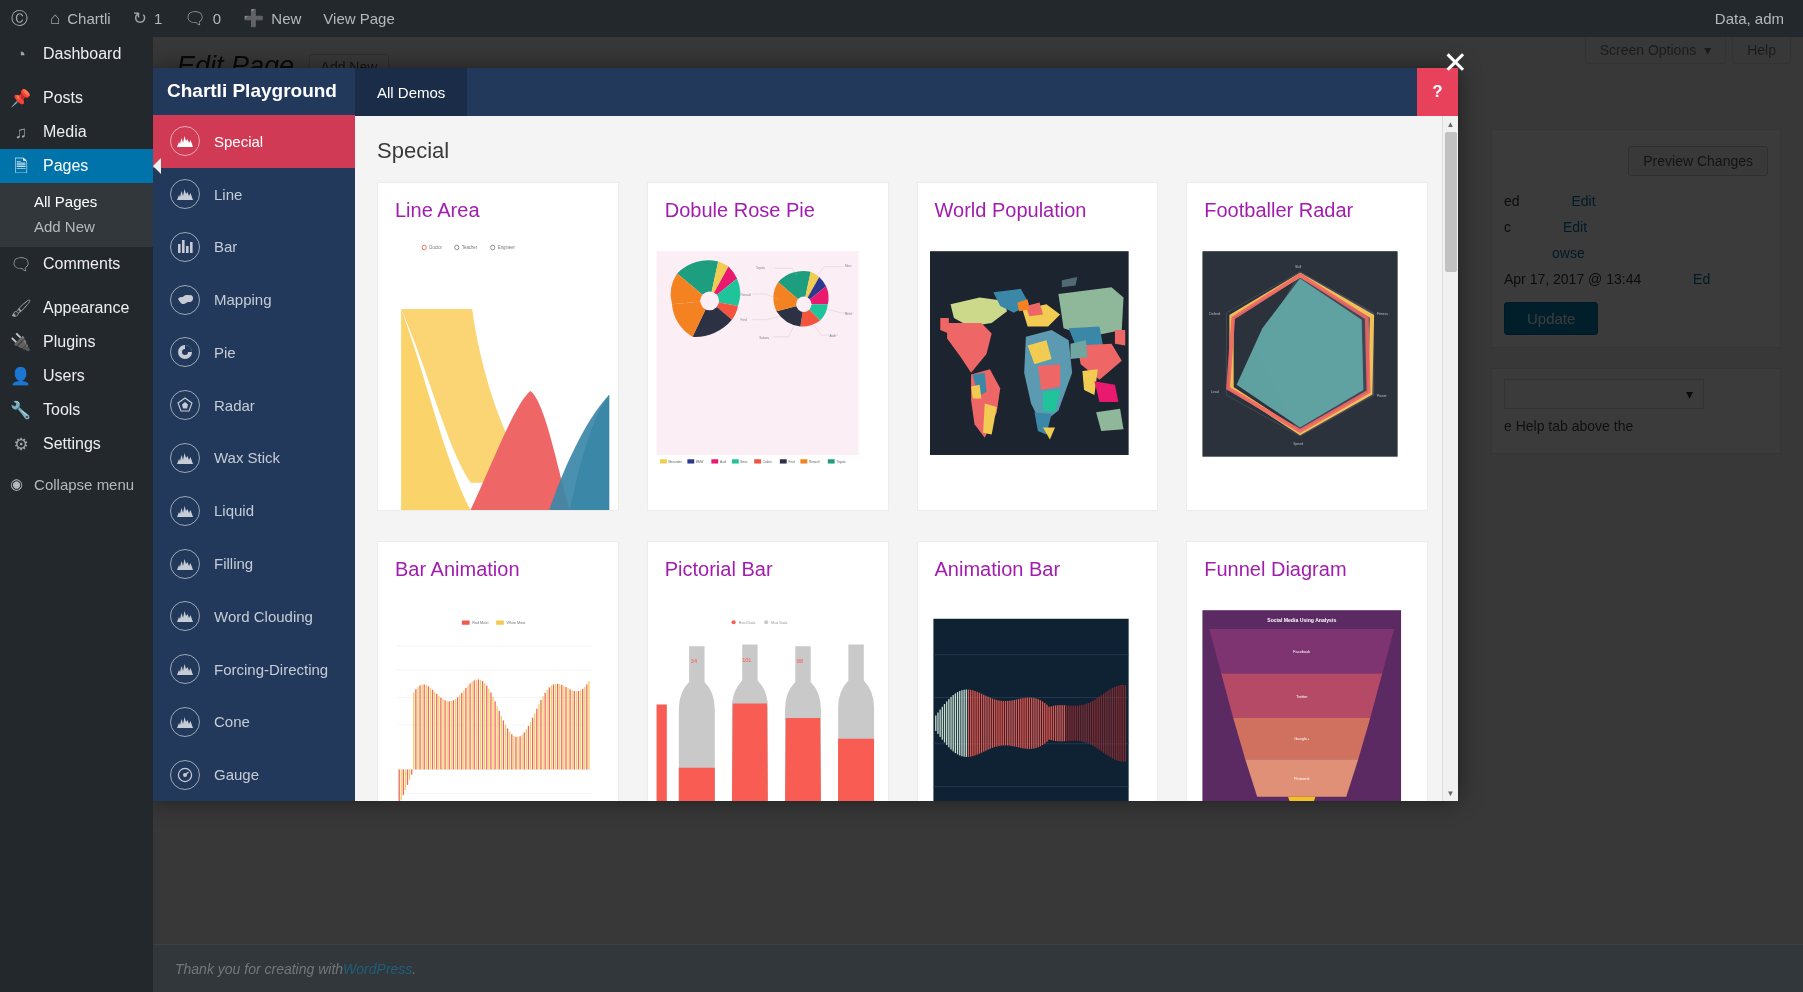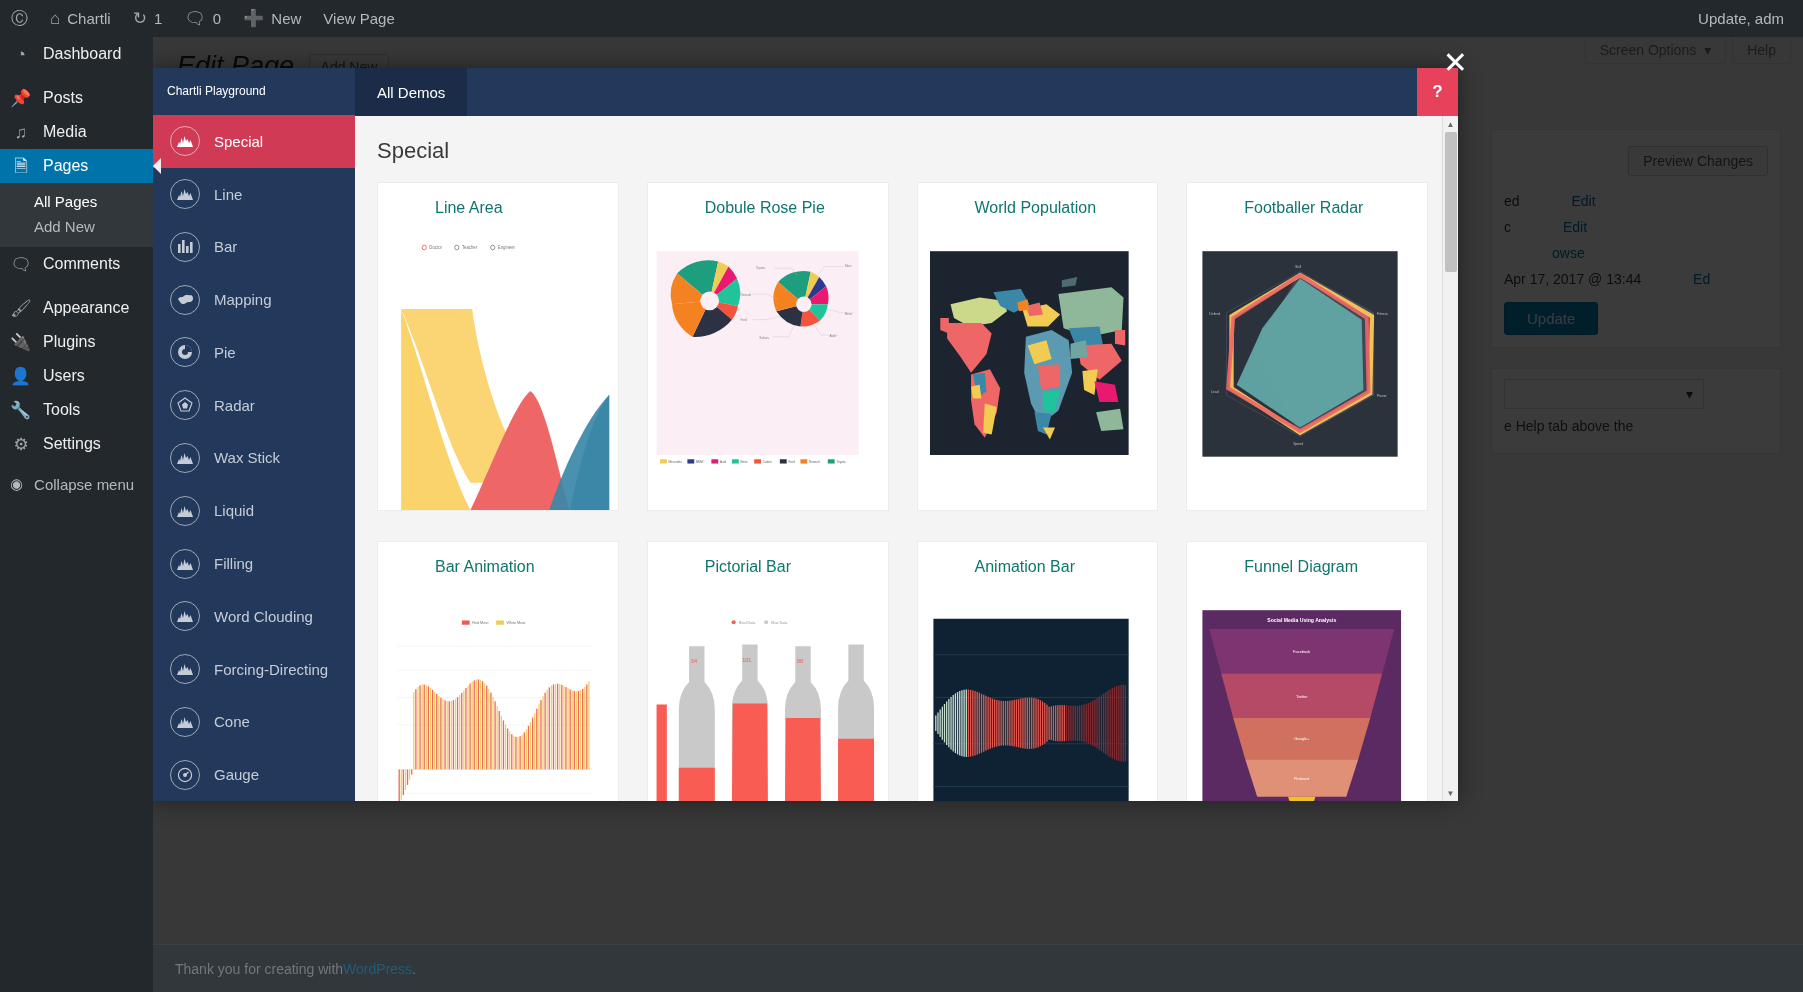--- a/index.html
+++ b/index.html
@@ -118,21 +118,21 @@
     padding: 6px 10px; font-size: 14px; width: 200px;
     display: flex; justify-content: space-between; align-items: center;
   }
   .help-text { font-size: 14px; color: #444; line-height: 1.6; padding: 6px 0; }
 
   #wpfooter {
     position: absolute; left: 153px; bottom: 0;
     width: 1650px; height: 48px;
     border-top: 1px solid #3c4044;
     display: flex; align-items: center; padding-left: 22px;
-    color: #72777c; font-size: 14px; 
+    color: #72777c; font-size: 14px; font-style: italic;
     background: #32373c; z-index: 12;
   }
   #wpfooter a { color: #1f5f7a; }
 
   
   #chartli-modal {
     position: absolute; top: 68px; left: 150px;
     width: 1308px; height: 733px;
     background: #fff;
     z-index: 20;
@@ -144,21 +144,21 @@
     color: #fff; font-size: 30px; line-height: 1; font-weight: 300;
     z-index: 22;
   }
   
   #cl-side {
     width: 205px; background: #22395b; flex: 0 0 205px;
     display: flex; flex-direction: column;
   }
   #cl-brand {
     height: 48px; display: flex; align-items: center; padding-left: 17px;
-    color: #fff; font-size: 12px; font-weight: 400; background: #22395b; text-align: right;
+    color: #fff; font-size: 19px; font-weight: 700; background: #22395b; text-align: right;
   }
   .cl-item {
     display: flex; align-items: center; gap: 14px;
     height: 54px; padding-left: 20px;
     color: #c6ccd6; font-size: 15px;
   }
   .cl-item.active { background: #d13a54; color: #fff; }
   .cl-ico {
     width: 30px; height: 30px; flex: 0 0 30px;
     border: 1px solid rgba(255,255,255,.55); border-radius: 50%;
@@ -186,21 +186,21 @@
     padding: 22px 30px 0 22px; overflow: hidden;
   }
   #cl-heading { font-size: 22px; color: #3a3a3a; font-weight: 400; margin-bottom: 18px; }
   #cl-grid {
     display: grid; grid-template-columns: repeat(4, 1fr); gap: 30px 28px;
   }
   .demo-card {
     background: #fff; border: 1px solid #ececec; height: 329px;
     padding: 16px 12px 0 12px; overflow: hidden; position: relative;
   }
-  .demo-title { font-size: 16px; color: #0f766e; margin-bottom: 6px; padding-left: 5px; margin-left: 40px; }
+  .demo-title { font-size: 20px; color: #a21caf; margin-bottom: 6px; padding-left: 5px; }
   .demo-canvas { position: absolute; left: 0; right: 0; bottom: 0; top: 44px; overflow: hidden; }
   .demo-canvas svg { display: block; width: 100%; height: 100%; }
 
   
   #cl-scroll {
     position: absolute; right: 0; top: 48px; bottom: 0; width: 16px;
     background: #f1f1f1; border-left: 1px solid #ddd; z-index: 3;
   }
   #cl-scroll .arrow {
     height: 16px; display: flex; align-items: center; justify-content: center;
@@ -233,21 +233,21 @@
   </a>
   <a class="ab-item">
     <span class="glyph">➕</span>
     <span>New</span>
   </a>
   <a class="ab-item">
     <span>View Page</span>
   </a>
   <div id="ab-right">
     <a class="ab-item">
-      <span>Update, adm</span>
+      <span>Data, adm</span>
     </a>
   </div>
 </div>
 
 <div id="adminmenuwrap">
   <a class="menu-top">
     <span class="mi">◔</span>
     <span>Dashboard</span>
   </a>
   <div class="menu-sep"></div>

